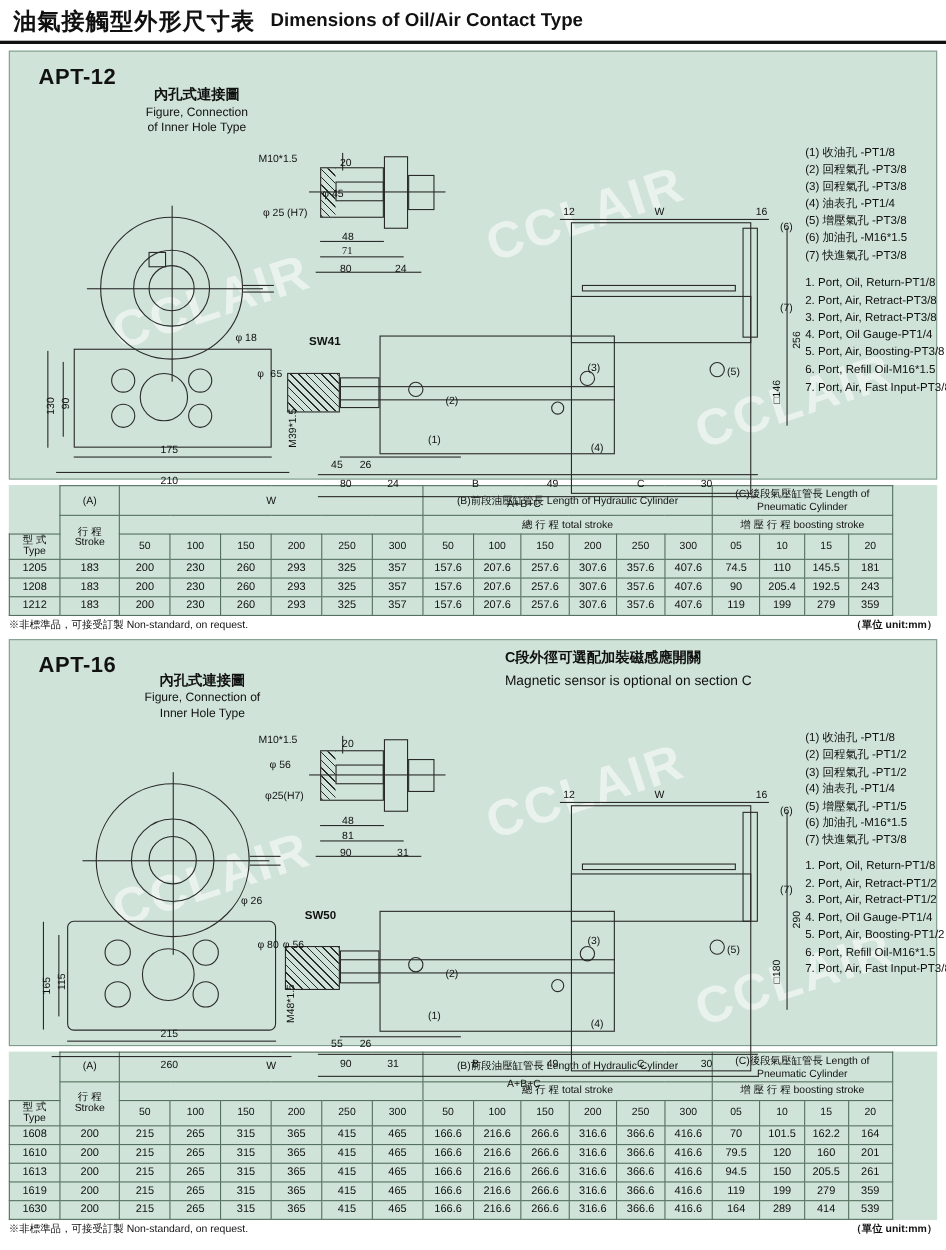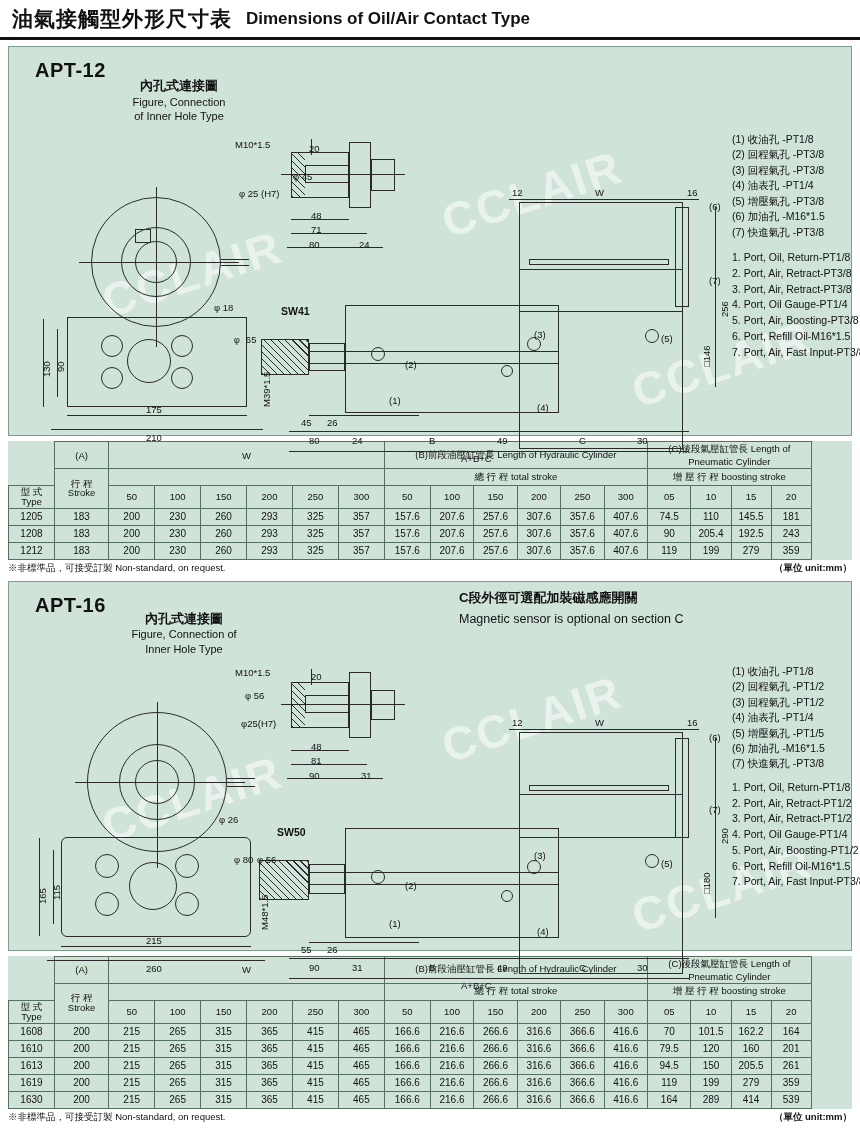--- a/index.html
+++ b/index.html
@@ -201,21 +201,21 @@
   <div class="ln vl" style="left:302px; top:92px; height:16px;"></div>
   <div class="ln hl" style="left:282px; top:172px; width:58px;"></div>
   <div class="ln hl" style="left:282px; top:186px; width:76px;"></div>
   <div class="ln hl" style="left:278px; top:200px; width:96px;"></div>
 
   <div class="lbl" style="left:226px; top:92px;">M10*1.5</div>
   <div class="lbl" style="left:300px; top:96px;">20</div>
   <div class="lbl" style="left:236px; top:124px;margin-left:48px;">φ 45</div>
   <div class="lbl" style="left:230px; top:141px;">φ 25 (H7)</div>
   <div class="lbl" style="left:302px; top:163px;">48</div>
-  <div class="lbl" style="left:302px; top:177px;">71</div>
+  <div class="lbl" style="left:302px; top:177px;font-family:Liberation Serif, serif;">71</div>
   <div class="lbl" style="left:300px; top:192px;">80</div>
   <div class="lbl" style="left:350px; top:192px;">24</div>
 
   <div class="rect" style="left:252px; top:292px; width:48px; height:36px;"></div>
   <div class="rect" style="left:300px; top:296px; width:36px; height:28px;"></div>
   <div class="hatch" style="left:253px; top:293px; width:46px; height:34px;"></div>
   <div class="rect thick" style="left:336px; top:258px; width:214px; height:108px;"></div>
   <div class="rect thick" style="left:510px; top:222px; width:164px; height:180px;"></div>
   <div class="rect thick" style="left:510px; top:155px; width:164px; height:110px;"></div>
   <div class="ln hl" style="left:300px; top:304px; width:250px;"></div>

